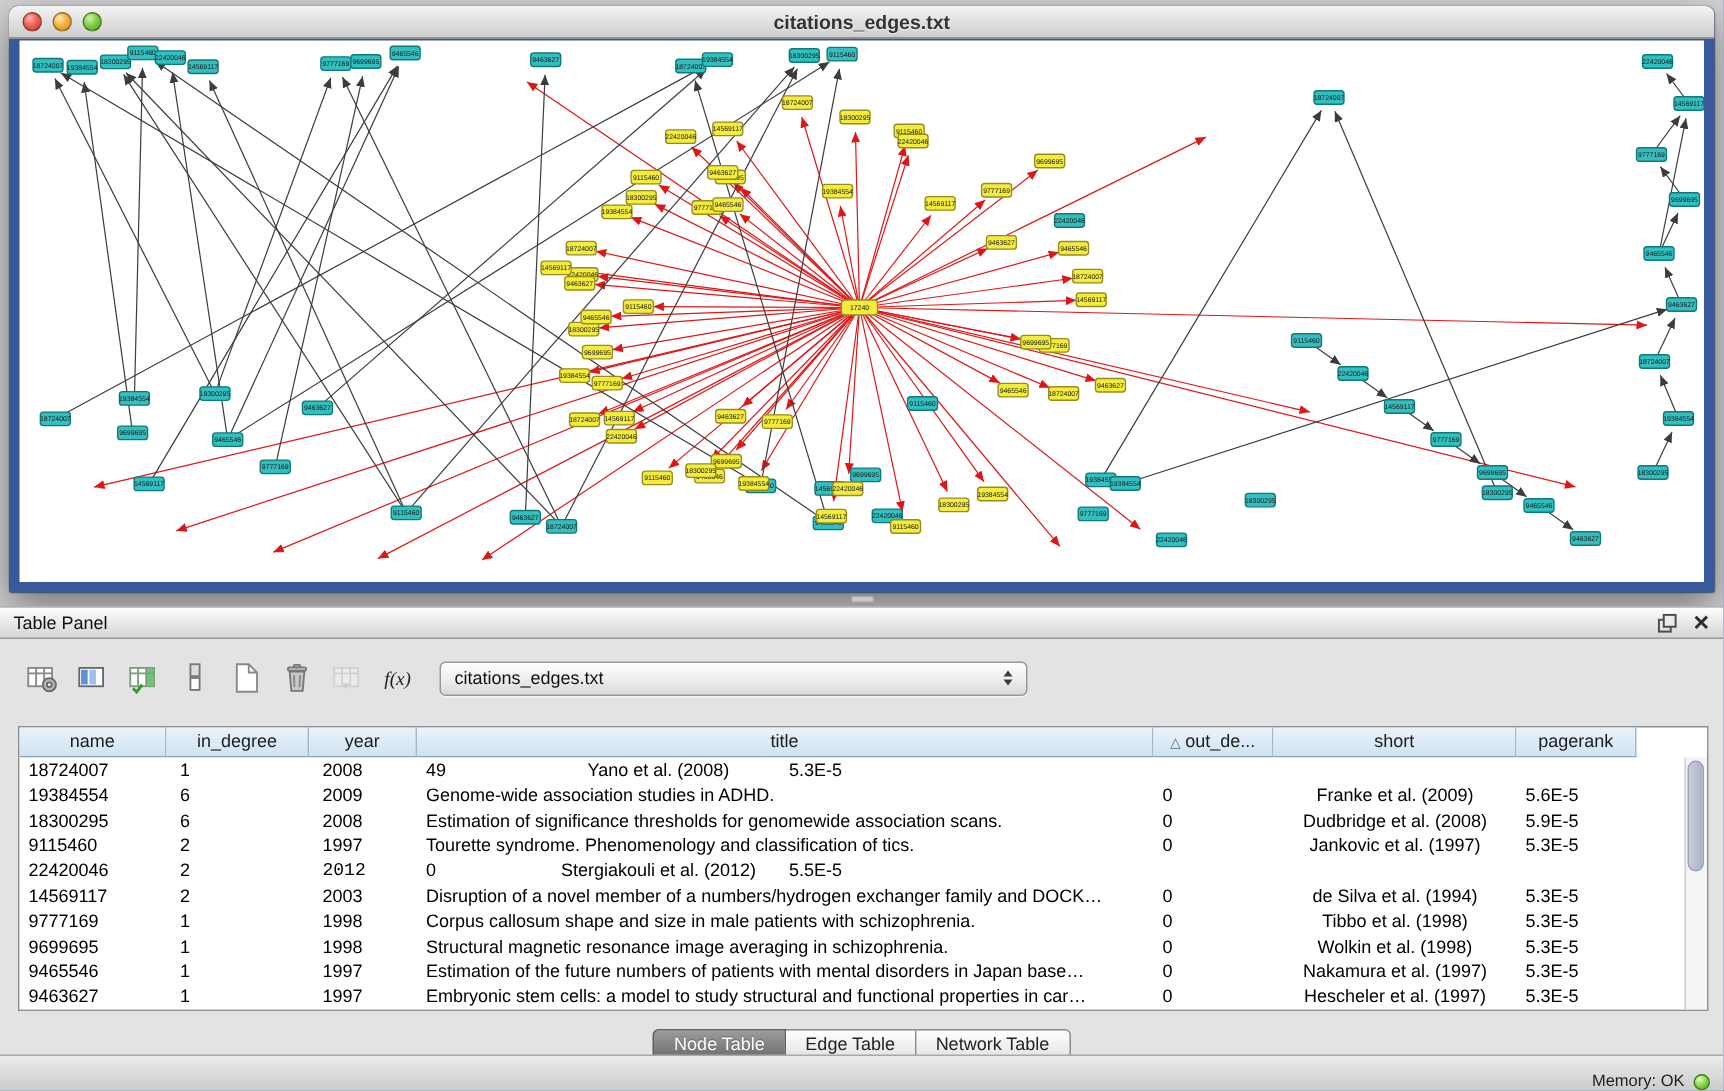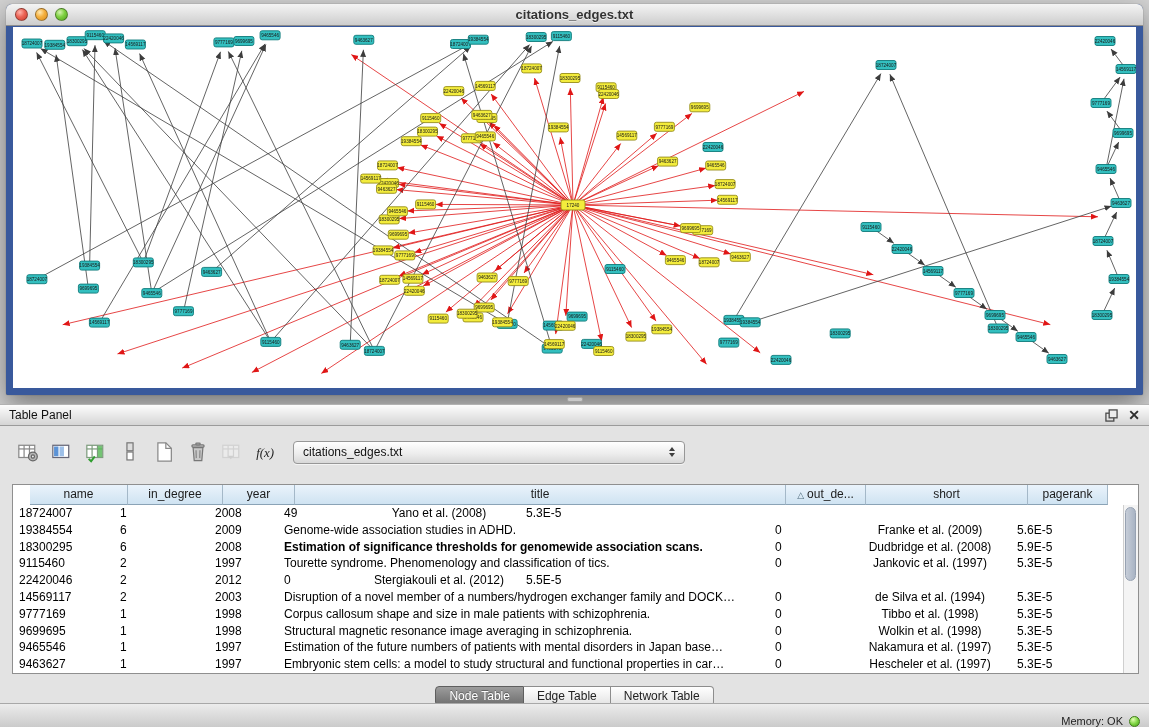--- a/index.html
+++ b/index.html
@@ -45,21 +45,21 @@
                   background:linear-gradient(#ffffff,#ededed 55%,#d8d8d8);display:flex;align-items:center;
                   box-shadow:0 1px 0 rgba(255,255,255,.6);box-sizing:border-box;}
   #network-select .sel-label{flex:1;padding-left:9px;font-size:12px;color:#111;}
   .dd-arrows{width:18px;display:flex;flex-direction:column;align-items:center;gap:2px;margin-right:3px;}
   .dd-arrows i{display:block;width:0;height:0;border-left:3.5px solid transparent;border-right:3.5px solid transparent;}
   .dd-arrows .up{border-bottom:4.5px solid #3e3e3e;}
   .dd-arrows .down{border-top:4.5px solid #3e3e3e;}
 
   #table-wrap{position:absolute;left:12px;top:58px;width:1127px;height:190px;background:#fff;
               border:1px solid #8f8f8f;box-sizing:border-box;overflow:hidden;}
-  #table-header{display:flex;height:20px;padding-left:17px;}
+  #table-header{display:flex;height:20px;}
   .th{box-sizing:border-box;height:20px;line-height:19px;text-align:center;font-size:12px;color:#1c1c1c;
       background:linear-gradient(#eaf3fb,#cfe3f2);
       border-right:1px solid #a4b8c8;border-bottom:1px solid #8aa3b6;
       overflow:hidden;white-space:nowrap;}
   .sort-tri{display:inline-block;margin-right:3px;font-size:9px;color:#4f6b7c;}
   #table-body{position:relative;}
   .tr{display:flex;height:16.8px;line-height:16.8px;background:#fff;}
   .td{box-sizing:border-box;overflow:hidden;white-space:nowrap;font-size:12px;color:#000;padding-left:6px;}
   .td.c1,.td.c2{padding-left:9px;}
   .td.c5{text-align:center;padding-left:0;}
@@ -763,38 +763,38 @@
             <div class="td c2" style="width: 72px;">2009</div>
             <div class="td c3" style="width: 491px;">Genome-wide association studies in ADHD.</div>
             <div class="td c4" style="width: 80px;">0</div>
             <div class="td c5" style="width: 162px;">Franke et al. (2009)</div>
             <div class="td c6" style="width: 80px;">5.6E-5</div>
           </div>
           <div class="tr">
             <div class="td c0" style="width: 98px;">18300295</div>
             <div class="td c1" style="width: 95px;">6</div>
             <div class="td c2" style="width: 72px;">2008</div>
-            <div class="td c3" style="width: 491px; font-weight: bold;">Estimation of significance thresholds for genomewide association scans.</div>
+            <div class="td c3" style="width: 491px;">Estimation of significance thresholds for genomewide association scans.</div>
             <div class="td c4" style="width: 80px;">0</div>
             <div class="td c5" style="width: 162px;">Dudbridge et al. (2008)</div>
             <div class="td c6" style="width: 80px;">5.9E-5</div>
           </div>
           <div class="tr">
             <div class="td c0" style="width: 98px;">9115460</div>
             <div class="td c1" style="width: 95px;">2</div>
             <div class="td c2" style="width: 72px;">1997</div>
             <div class="td c3" style="width: 491px;">Tourette syndrome. Phenomenology and classification of tics.</div>
             <div class="td c4" style="width: 80px;">0</div>
             <div class="td c5" style="width: 162px;">Jankovic et al. (1997)</div>
             <div class="td c6" style="width: 80px;">5.3E-5</div>
           </div>
           <div class="tr">
             <div class="td c0" style="width: 98px;">22420046</div>
             <div class="td c1" style="width: 95px;">2</div>
-            <div class="td c2" style="width: 72px;">2012</div>
+            <div class="td c2" style="width: 72px; font-family: Liberation Mono, monospace;">2012</div>
             <div class="td c4" style="width: 80px;">0</div>
             <div class="td c5" style="width: 162px;">Stergiakouli et al. (2012)</div>
             <div class="td c6" style="width: 80px;">5.5E-5</div>
           </div>
           <div class="tr">
             <div class="td c0" style="width: 98px;">14569117</div>
             <div class="td c1" style="width: 95px;">2</div>
             <div class="td c2" style="width: 72px;">2003</div>
             <div class="td c3" style="width: 491px;">Disruption of a novel member of a numbers/hydrogen exchanger family and DOCK…</div>
             <div class="td c4" style="width: 80px;">0</div>

